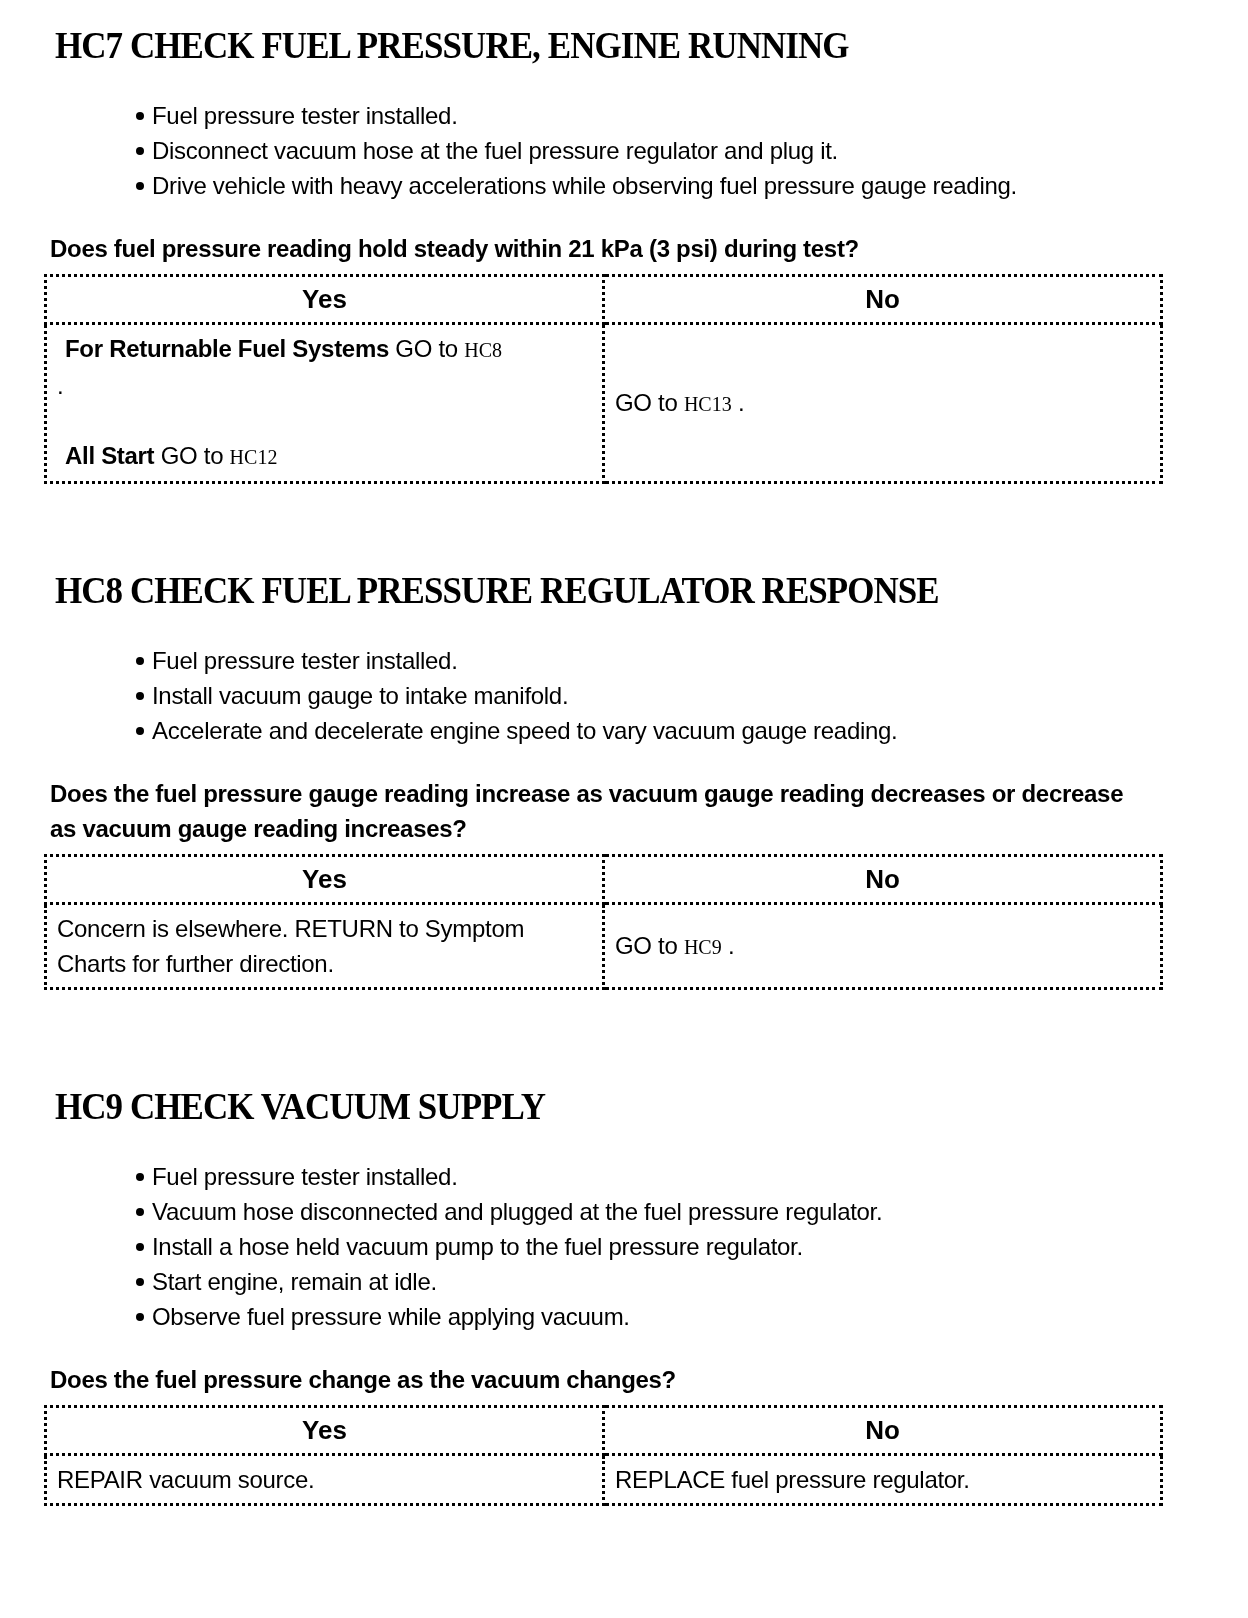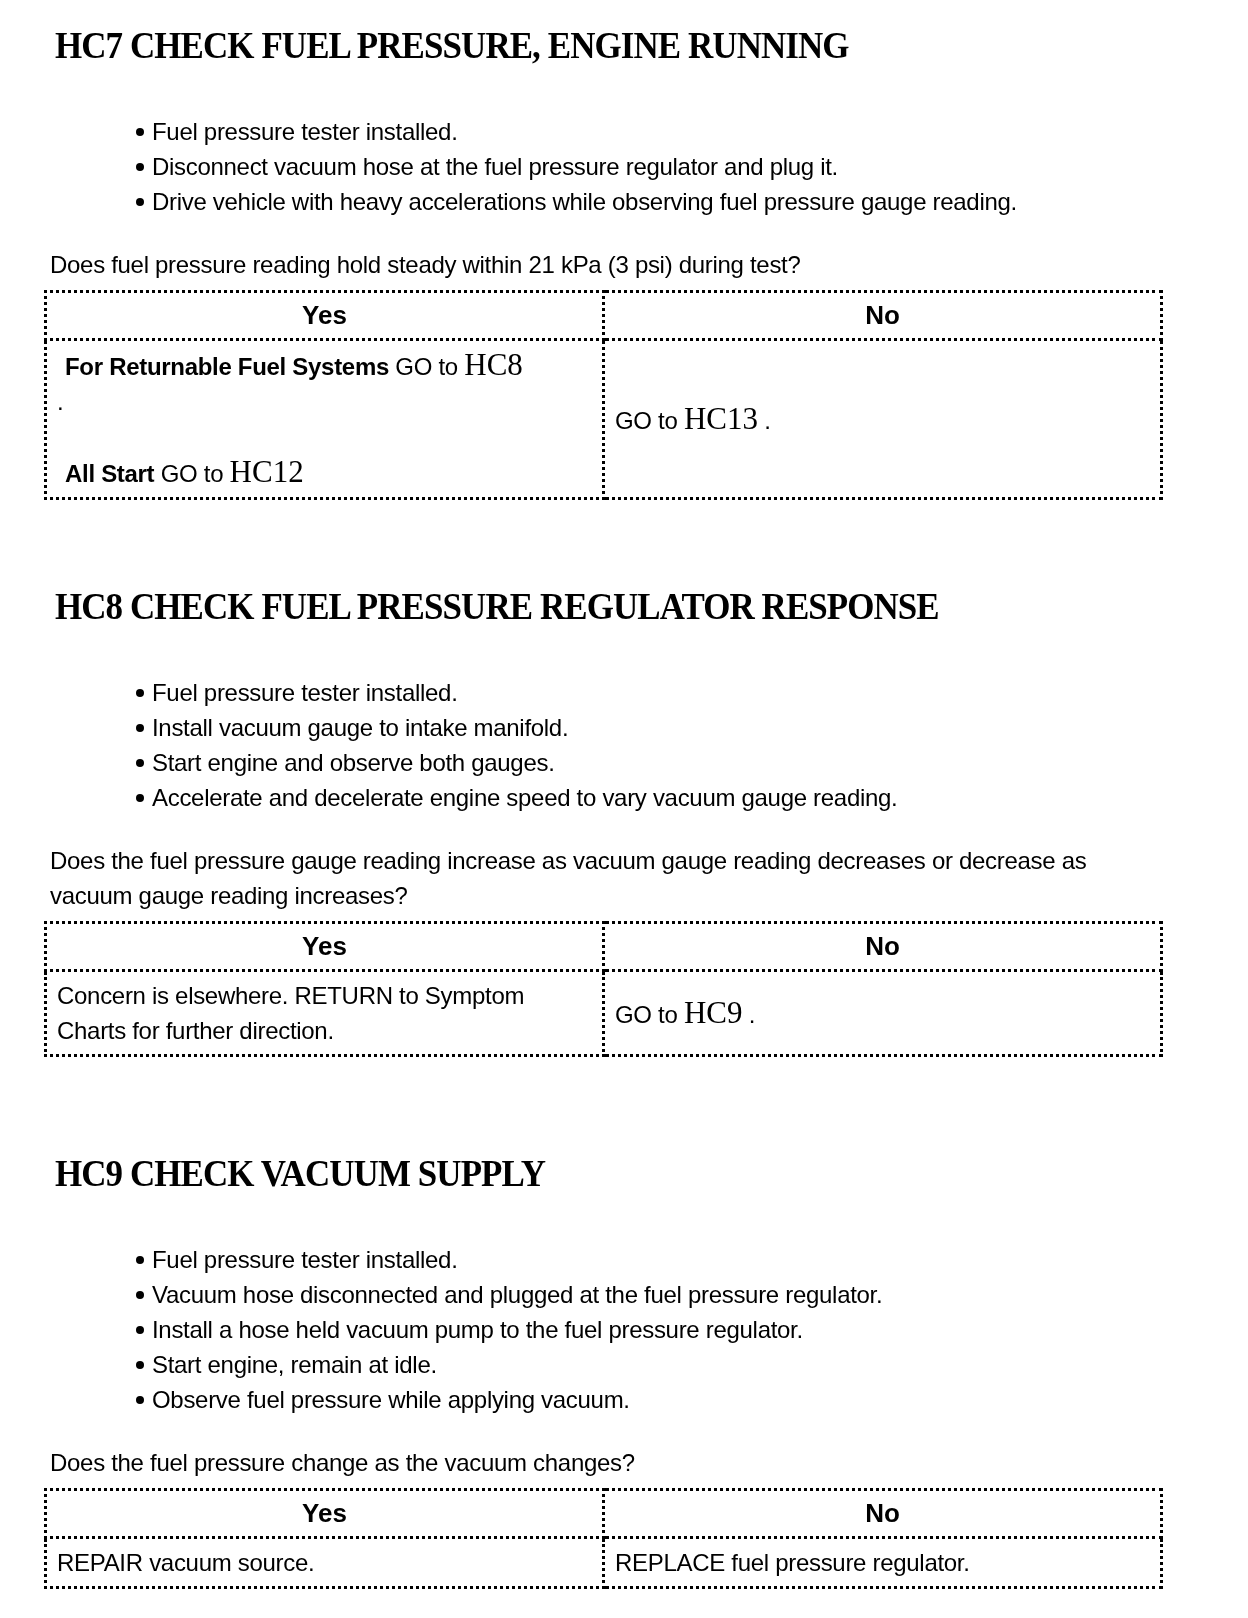--- a/index.html
+++ b/index.html
@@ -23,21 +23,21 @@
     white-space: nowrap;
     letter-spacing: -1px;
     transform: scaleX(0.92);
     transform-origin: left center;
   }
   .m-top-s2 { margin-top: 85px; }
   .m-top-s3 { margin-top: 95px; }
 
   ul.steps {
     list-style: none;
-    margin: 48px 0 0 0;
+    margin: 32px 0 0 0;
     padding: 0 0 0 136px;
   }
   ul.steps li {
     position: relative;
     font-size: 24px;
     line-height: 35px;
     padding-left: 16px;
     letter-spacing: -0.3px;
   }
   ul.steps li::before {
@@ -45,21 +45,21 @@
     position: absolute;
     left: 0;
     top: 14px;
     width: 8px;
     height: 8px;
     background: #000;
     border-radius: 50%;
   }
 
   .question {
-    font-weight: normal;
+    font-weight: bold;
     font-size: 24px;
     line-height: 35px;
     margin: 28px 0 8px 50px;
     width: 1092px;
     letter-spacing: -0.3px;
   }
 
   table.decision {
     border-collapse: collapse;
     table-layout: fixed;
@@ -87,21 +87,21 @@
   .t1 td { height: 154px; }
   .t2 td { height: 78px; }
   .t3 td { height: 50px; }
 
   .cell-line { line-height: 35px; }
   .spacer-line { height: 35px; }
   .bold { font-weight: bold; margin-left: 8px; }
   .ref {
     font-family: "Liberation Serif", serif;
     font-weight: normal;
-    font-size: 31px;
+    font-size: 20px;
     letter-spacing: 0;
   }
   .wrap-narrow { max-width: 505px; }
 </style>
 </head>
 <body>
 
 <div class="page">
 
   <section>
@@ -131,21 +131,20 @@
       </tr>
     </tbody>
       </table>
   </section>
 
   <section>
     <h1 class="section-title m-top-s2">HC8 CHECK FUEL PRESSURE REGULATOR RESPONSE</h1>
     <ul class="steps">
       <li>Fuel pressure tester installed.</li>
       <li>Install vacuum gauge to intake manifold.</li>
-      <li>Start engine and observe both gauges.</li>
       <li>Accelerate and decelerate engine speed to vary vacuum gauge reading.</li>
     </ul>
     <p class="question">Does the fuel pressure gauge reading increase as vacuum gauge reading decreases or decrease as vacuum gauge reading increases?</p>
     <table class="decision t2">
       <tbody>
           <tr>
         <th>Yes</th>
         <th>No</th>
       </tr>
       <tr>

